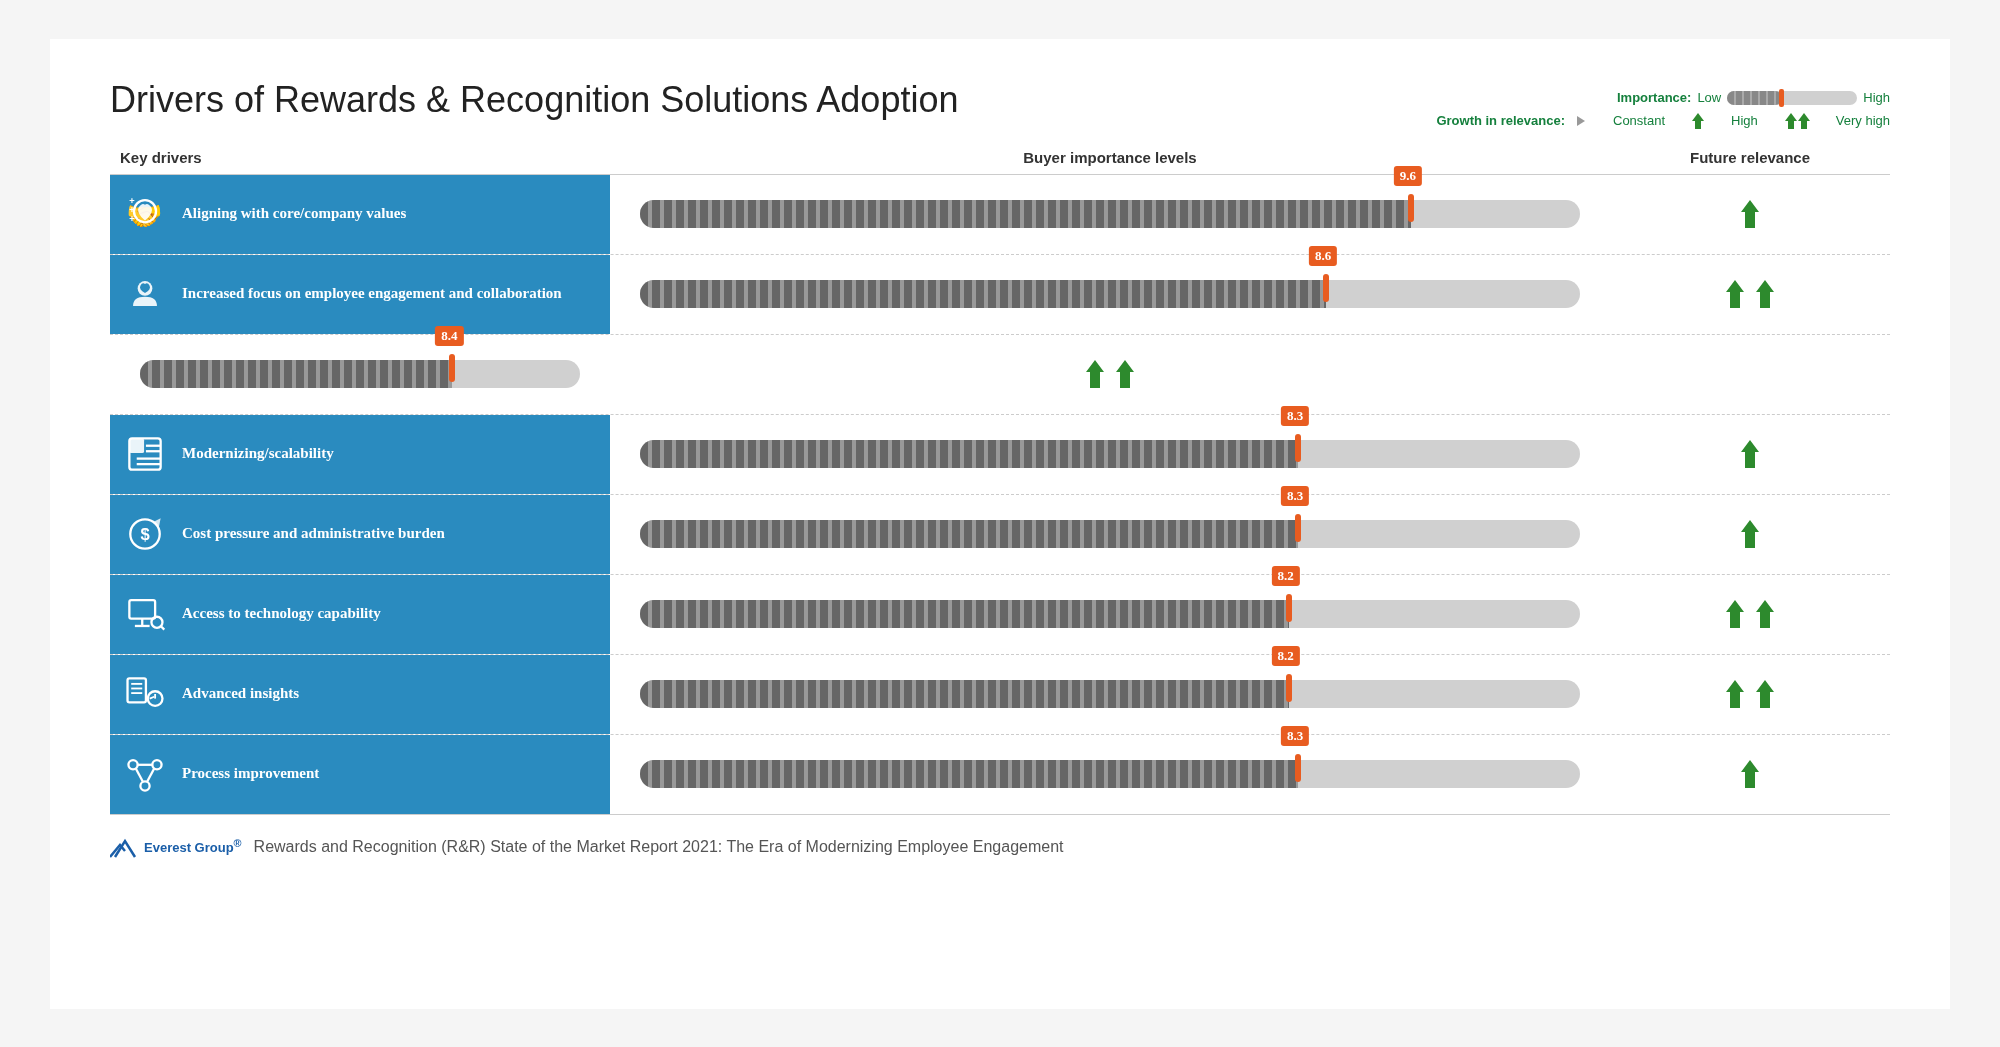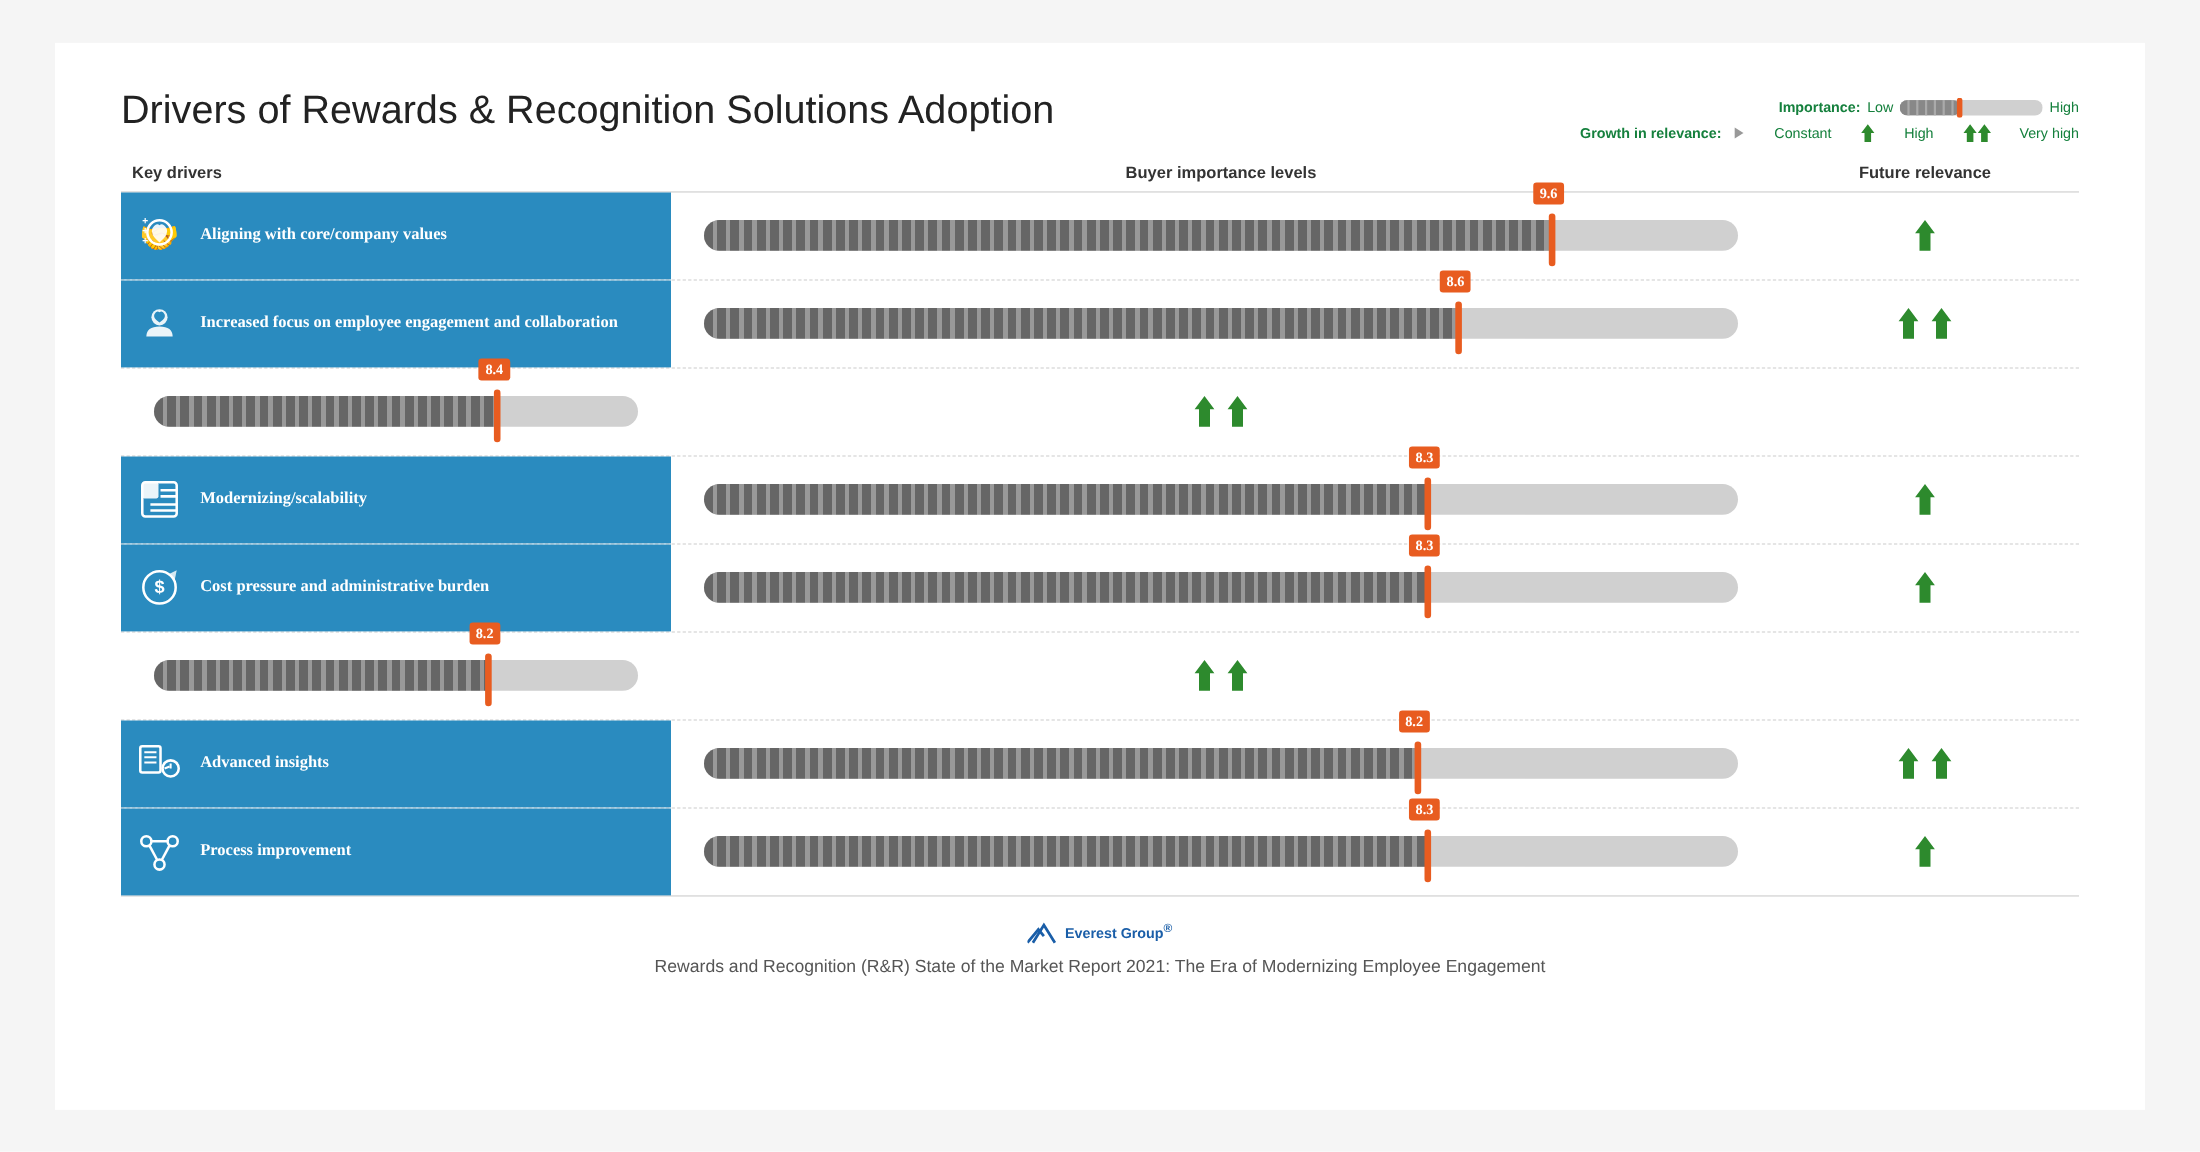--- a/index.html
+++ b/index.html
@@ -136,21 +136,21 @@
         #666 8px,
         #999 8px,
         #999 12px
       );
       position: relative;
     }
     .bar-marker {
       position: absolute;
       top: -6px;
       width: 6px;
-      height: 48px;
+      height: 28px;
       background: #e85c20;
       border-radius: 3px;
       font-family: Liberation Serif, serif;
     }
     .bar-value {
       position: absolute;
       top: -28px;
       transform: translateX(-50%);
       background: #e85c20;
       color: white;
@@ -167,21 +167,20 @@
       justify-content: center;
       padding: 8px 10px;
       gap: 4px;
     }
 
     .footer {
       margin-top: 20px;
       display: flex;
       align-items: center;
       gap: 12px;
-      flex-direction: column;
     }
     .footer-logo {
       font-size: 13px;
       color: #1a5ea8;
       font-weight: 700;
       display: flex;
       align-items: center;
       gap: 4px;
     }
     .footer-text {
@@ -379,20 +378,32 @@
         </div>
       </div>
     </div>
     <div class="relevance-cell">
       <svg width="26" height="32" viewBox="0 0 26 32">
       <polygon points="13,2 22,14 18,14 18,30 8,30 8,14 4,14" fill="#2d8a2d"></polygon>
     </svg>
     </div>
   </div>
         <div class="table-row">
+    <div class="driver-cell">
+      <div class="driver-icon">
+        <svg viewBox="0 0 50 50" fill="white" xmlns="http://www.w3.org/2000/svg">
+      <rect x="8" y="10" width="28" height="20" rx="2" fill="none" stroke="white" stroke-width="2.5"></rect>
+      <line x1="22" y1="30" x2="22" y2="38" stroke="white" stroke-width="2.5"></line>
+      <line x1="14" y1="38" x2="30" y2="38" stroke="white" stroke-width="2.5"></line>
+      <circle cx="38" cy="34" r="6" fill="none" stroke="white" stroke-width="2.5"></circle>
+      <line x1="42" y1="38" x2="46" y2="42" stroke="white" stroke-width="2.5"></line>
+    </svg>
+      </div>
+      <div class="driver-text">Access to technology capability</div>
+    </div>
     <div class="bar-cell">
       <div class="bar-track" style="position:relative;">
         <div class="bar-fill" style="width:69%;"></div>
         <div class="bar-marker" style="left:calc(69% - 3px);">
           <div class="bar-value">8.2</div>
         </div>
       </div>
     </div>
     <div class="relevance-cell">
       <svg width="26" height="32" viewBox="0 0 26 32">

